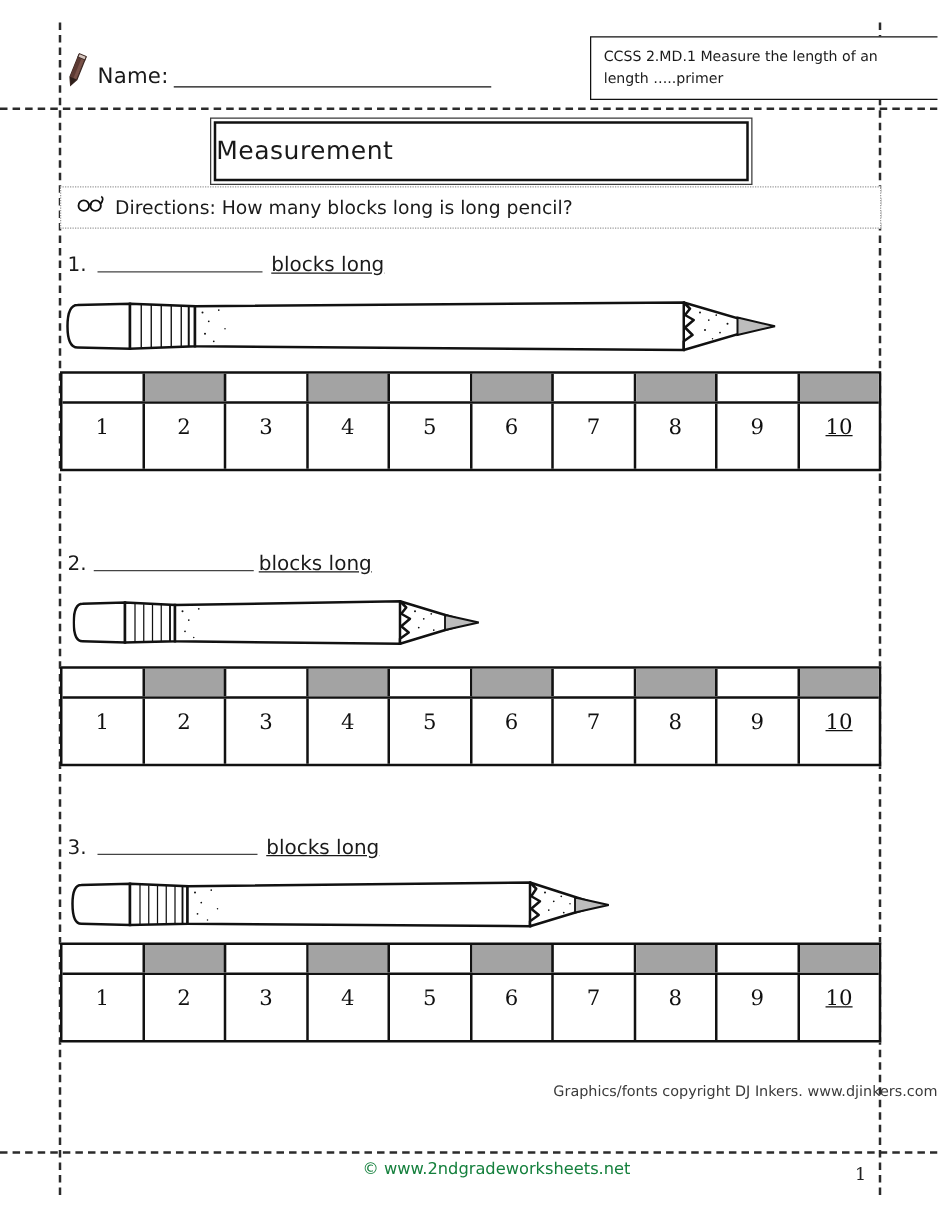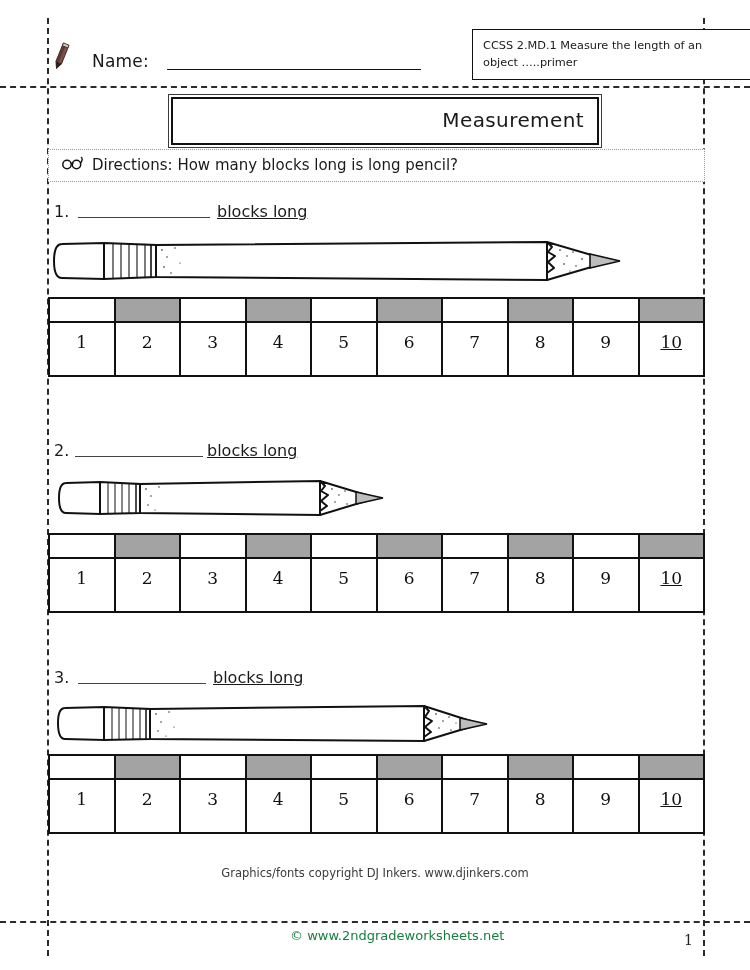--- a/index.html
+++ b/index.html
@@ -23,21 +23,21 @@
   .hcut{
     position:absolute;left:0;right:0;height:0;
     border-top:2px dashed #2b2b2b;
   }
   .hcut.top{top:86px;}
   .hcut.bot{top:921px;}
 
   
   .name-row{
     position:absolute;left:48px;top:42px;
-    display:flex;align-items:flex-end;gap:18px;
+    display:flex;align-items:flex-end;gap:4px;
   }
   .pencil-ico{display:block;}
   .name-label{
     font-size:17px;letter-spacing:.2px;
     font-family:"DejaVu Sans", sans-serif;
     padding-bottom:1px;
   }
   .name-blank{
     display:inline-block;width:254px;
     border-bottom:1.6px solid #111;
@@ -59,22 +59,22 @@
   }
 
   
   .title-wrap{
     position:absolute;left:168px;top:94px;width:434px;
     border:1px solid #3a3a3a;
     padding:2px;box-sizing:border-box;background:#fff;
   }
   .title-inner{
     border:2.4px solid #111;
-    padding:9px 13px 11px;
-    text-align:right;
+    padding:9px 0 11px;
+    text-align:left;
   }
   .title-text{
     font-family:"DejaVu Sans", sans-serif;
     font-size:20px;letter-spacing:.4px;
   }
 
   
   .dir-bar{
     position:absolute;left:48px;top:149px;width:657px;
     border:1.6px dotted #9a9a9a;
@@ -125,21 +125,21 @@
     font-size:17px;color:#111;
   }
   .nums .cell:last-child{border-right:none;text-decoration:underline;}
 
   
   .pencil-art{display:block;}
 
   
   .credit{
     position:absolute;left:0;right:0;top:866px;
-    text-align:center;
+    text-align:right;
     font-family:"DejaVu Sans", sans-serif;
     font-size:11.5px;color:#3a3a3a;
   }
   .copy{
     position:absolute;left:290px;top:928px;
     font-family:"DejaVu Sans", sans-serif;
     font-size:13px;color:#15803d;
   }
   .pageno{
     position:absolute;left:684px;top:932px;
@@ -167,21 +167,21 @@
           <rect x="10" y="1" width="6" height="3" fill="#d6c6bf" stroke="#3e2a25" stroke-width="0.8"></rect>
         </g>
       </svg>
     </span>
     <span class="name-label">Name:</span>
     <span class="name-blank"></span>
   </div>
 
   <div class="ccss-box">
     <div class="ccss-line">CCSS  2.MD.1 Measure the length of an</div>
-    <div class="ccss-line">object …..primer</div>
+    <div class="ccss-line">length …..primer</div>
   </div>
 
   <div class="title-wrap">
     <div class="title-inner">
       <span class="title-text">Measurement</span>
     </div>
   </div>
 
   <div class="dir-bar">
     <span>

